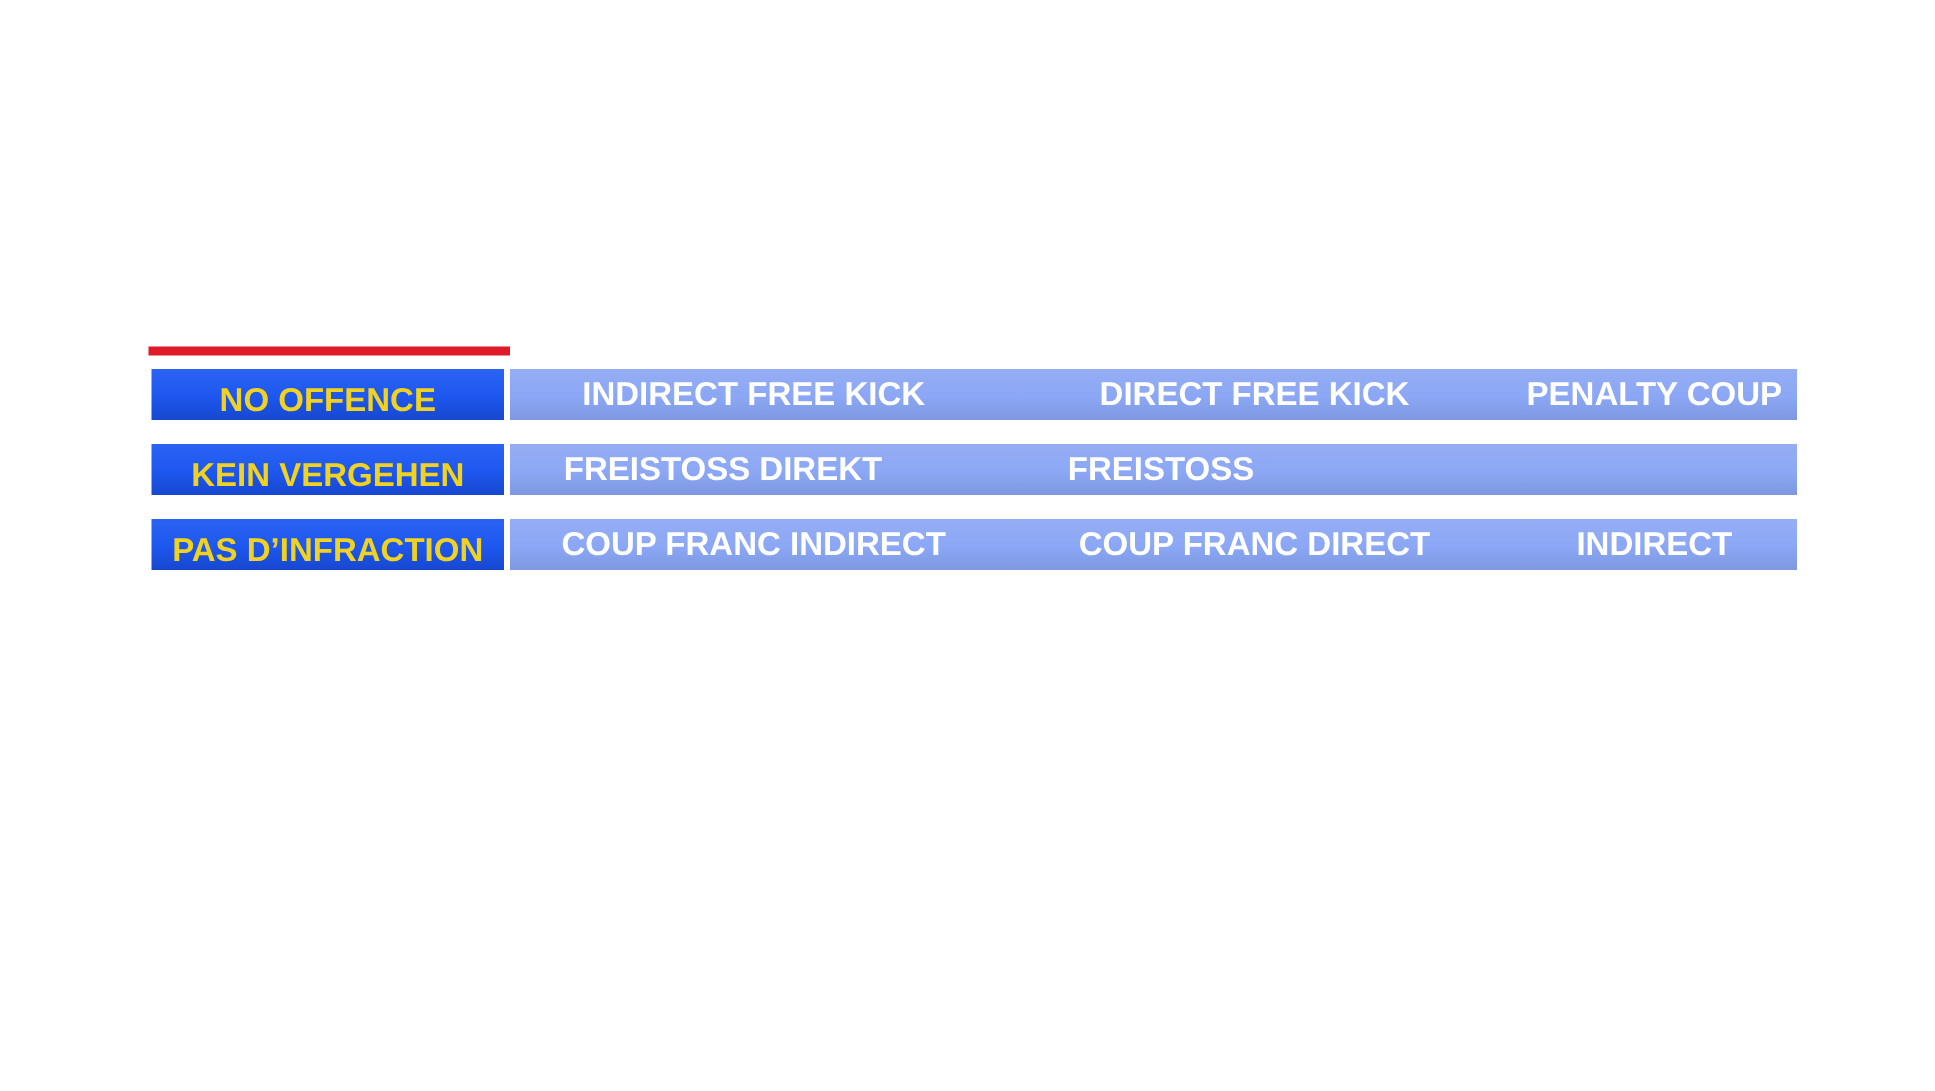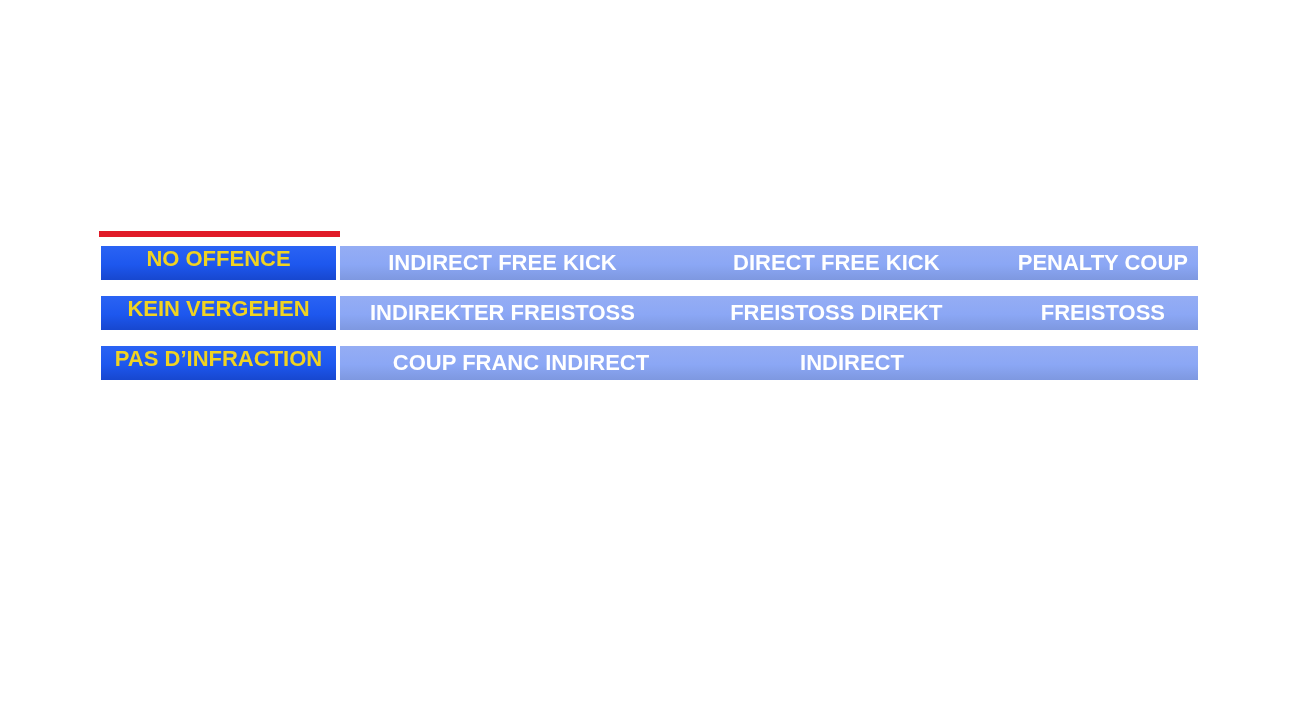--- a/index.html
+++ b/index.html
@@ -39,21 +39,21 @@
     height: 34px;
     margin-bottom: 16px;
   }
   .label-box {
     width: 235px;
     height: 34px;
     margin-right: 4px;
     background: linear-gradient(180deg, #2a63f4 0%, var(--primary-blue, #1d57ee) 55%, #1747cf 100%);
     color: var(--label-yellow, #f0d322);
     display: flex;
-    align-items: flex-start;
+    align-items: flex-end;
     justify-content: center;
     font-size: 22px;
     font-weight: 700;
     white-space: nowrap;
   }
   .bar {
     width: 858px;
     height: 34px;
     background: linear-gradient(180deg, #95adf4 0%, var(--light-blue, #8ba7f5) 55%, #7e98e0 100%);
     display: flex;
@@ -90,30 +90,30 @@
         <div class="cell c2">DIRECT FREE KICK</div>
         <div class="cell c3">PENALTY COUP</div>
       </div>
     </div>
 
     <div class="row">
       <div class="label-box">
         <span>KEIN VERGEHEN</span>
       </div>
       <div class="bar">
-        <div class="cell c1">INDIREKTER FREISTOSS</div>
         <div class="cell c2">FREISTOSS DIREKT</div>
         <div class="cell c3">FREISTOSS</div>
       </div>
     </div>
 
     <div class="row">
       <div class="label-box">
         <span>PAS D’INFRACTION</span>
       </div>
       <div class="bar">
         <div class="cell c1">COUP FRANC INDIRECT</div>
+        <div class="cell c2">COUP FRANC DIRECT</div>
         <div class="cell c3">INDIRECT</div>
       </div>
     </div>
 
   </div>
 </div>
 
 </body></html>

